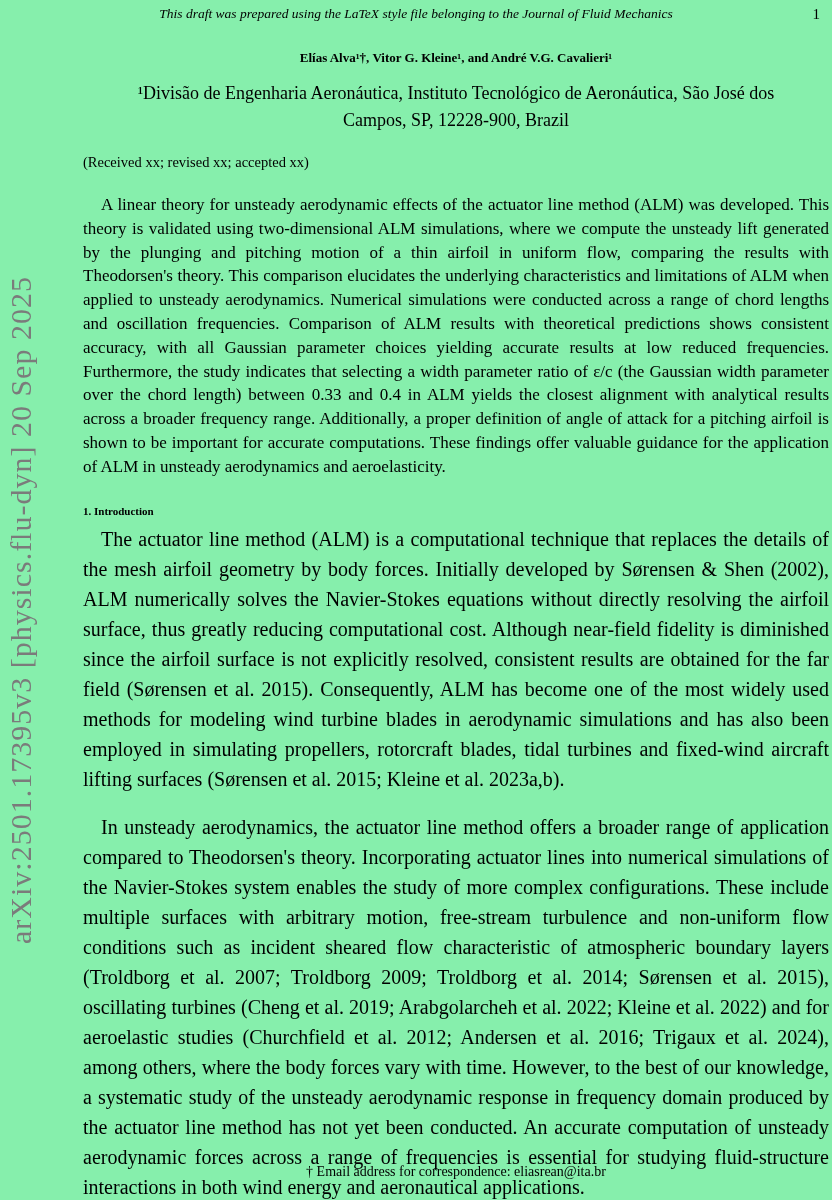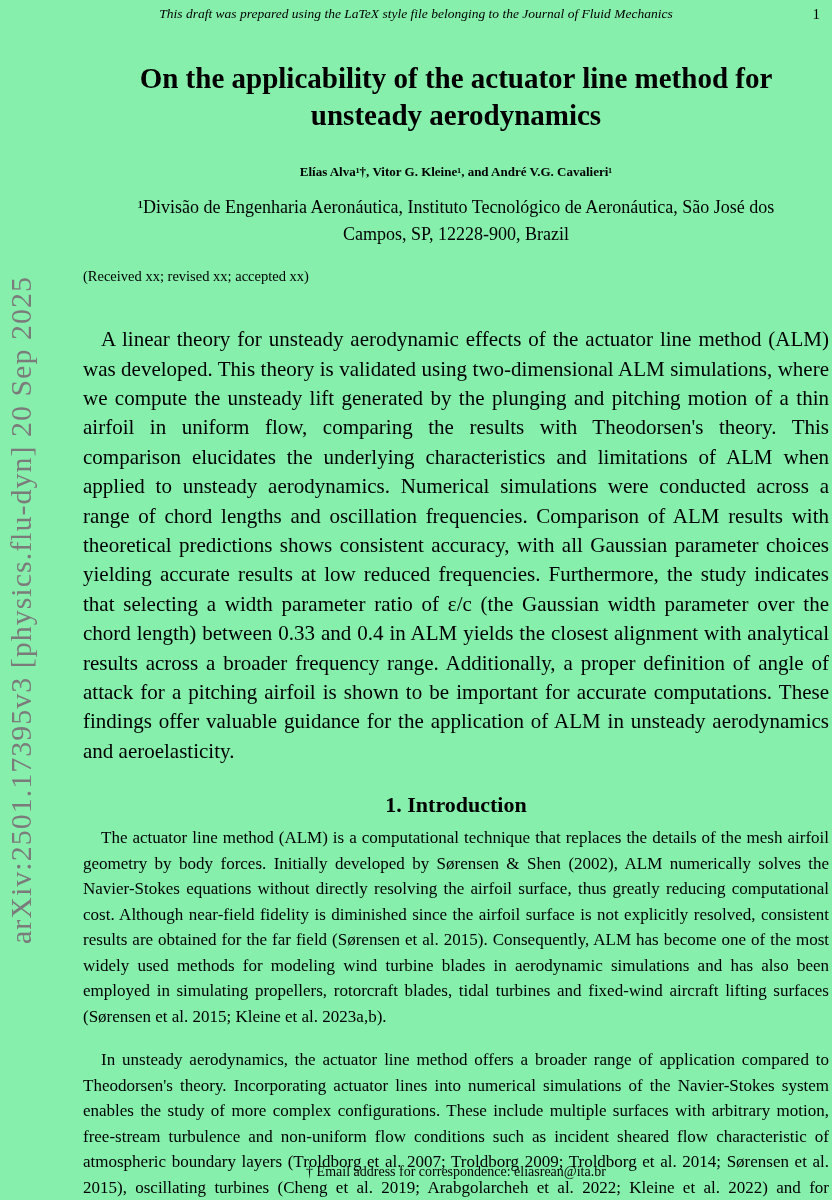--- a/index.html
+++ b/index.html
@@ -67,35 +67,34 @@
     text-align: center;
     font-size: 18px;
     line-height: 1.5;
   }
   .received {
     margin-top: 20px;
     text-align: left;
     font-size: 14.5px;
   }
   .abstract {
-    margin: 40px 0 0 0;
-    font-size: 21px;
+    margin: 22px 0 0 0;
+    font-size: 17px;
     line-height: 1.4;
     text-align: justify;
     text-indent: 18px;
   }
   .section-heading {
     margin: 26px 0 0 0;
-    font-size: 22px;
+    font-size: 11px;
     font-weight: bold;
-    text-align: center;
   }
   .body-para {
     margin: 7px 0 0 0;
-    font-size: 17px;
+    font-size: 20px;
     line-height: 1.5;
     text-align: justify;
     text-indent: 18px;
   }
   .body-para + .body-para { margin-top: 18px; }
   .footnote {
     position: absolute;
     left: 0;
     right: 0;
     bottom: 20px;
@@ -112,21 +111,20 @@
     <span class="draft-note">This draft was prepared using the LaTeX style file belonging to the Journal of Fluid Mechanics</span>
     <span class="page-number">1</span>
   </div>
 
   <div class="arxiv">
     <span>arXiv:2501.17395v3  [physics.flu-dyn]  20 Sep 2025</span>
   </div>
 
   <div class="content">
 
-    <h1 class="title">On the applicability of the actuator line method for unsteady aerodynamics</h1>
 
     <div class="authors">Elías Alva¹†, Vitor G. Kleine¹, and André V.G. Cavalieri¹</div>
 
     <div class="affiliation">¹Divisão de Engenharia Aeronáutica, Instituto Tecnológico de Aeronáutica, São José dos Campos, SP, 12228-900, Brazil</div>
 
     <div class="received">(Received xx; revised xx; accepted xx)</div>
 
     <p class="abstract">A linear theory for unsteady aerodynamic effects of the actuator line method (ALM) was developed. This theory is validated using two-dimensional ALM simulations, where we compute the unsteady lift generated by the plunging and pitching motion of a thin airfoil in uniform flow, comparing the results with Theodorsen's theory. This comparison elucidates the underlying characteristics and limitations of ALM when applied to unsteady aerodynamics. Numerical simulations were conducted across a range of chord lengths and oscillation frequencies. Comparison of ALM results with theoretical predictions shows consistent accuracy, with all Gaussian parameter choices yielding accurate results at low reduced frequencies. Furthermore, the study indicates that selecting a width parameter ratio of ε/c (the Gaussian width parameter over the chord length) between 0.33 and 0.4 in ALM yields the closest alignment with analytical results across a broader frequency range. Additionally, a proper definition of angle of attack for a pitching airfoil is shown to be important for accurate computations. These findings offer valuable guidance for the application of ALM in unsteady aerodynamics and aeroelasticity.</p>
 
     <h2 class="section-heading">1. Introduction</h2>

